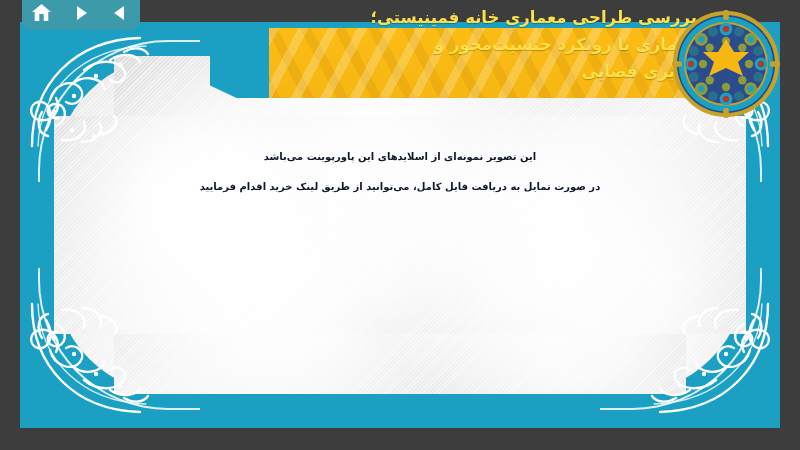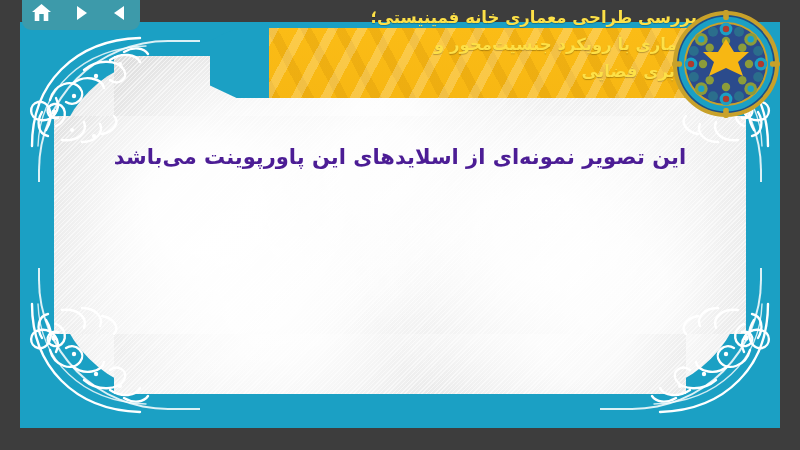--- a/index.html
+++ b/index.html
@@ -109,22 +109,22 @@
   #medallion{
     position:absolute;right:18px;top:8px;width:112px;height:112px;
     z-index:35;
   }
 
   
   #body-copy{
     position:absolute;left:60px;right:60px;top:120px;
     text-align:center;
     direction:rtl;
-    color:#4c1d95;
-    font-size:21px;
+    color:#0f172a;
+    font-size:10px;
     line-height:30px;
     font-weight:700;
     z-index:20;
   }
   #body-copy p{margin:0;}
 </style>
 </head>
 <body>
 
 <div id="stage">
@@ -229,20 +229,21 @@
       <g fill="#ffffff">
         <circle cx="26" cy="82" r="2.6"></circle>
           <circle cx="46" cy="66" r="2.2"></circle>
         <circle cx="68" cy="46" r="2.2"></circle>
           <circle cx="92" cy="34" r="2"></circle>
       </g>
     </svg>
 
     <div id="body-copy">
       <p>این تصویر نمونه‌ای از اسلایدهای این پاورپوینت می‌باشد</p>
+      <p>در صورت تمایل به دریافت فایل کامل، می‌توانید از طریق لینک خرید اقدام فرمایید</p>
     </div>
   </div>
 
   <div id="titleband">
     <div id="band-tab"></div>
     <div id="band-body"></div>
     <div id="titletext">بررسی طراحی معماری خانه فمینیستی؛
 معماری با رویکرد جنسیت‌محور و
 برابری فضایی</div>
   </div>

